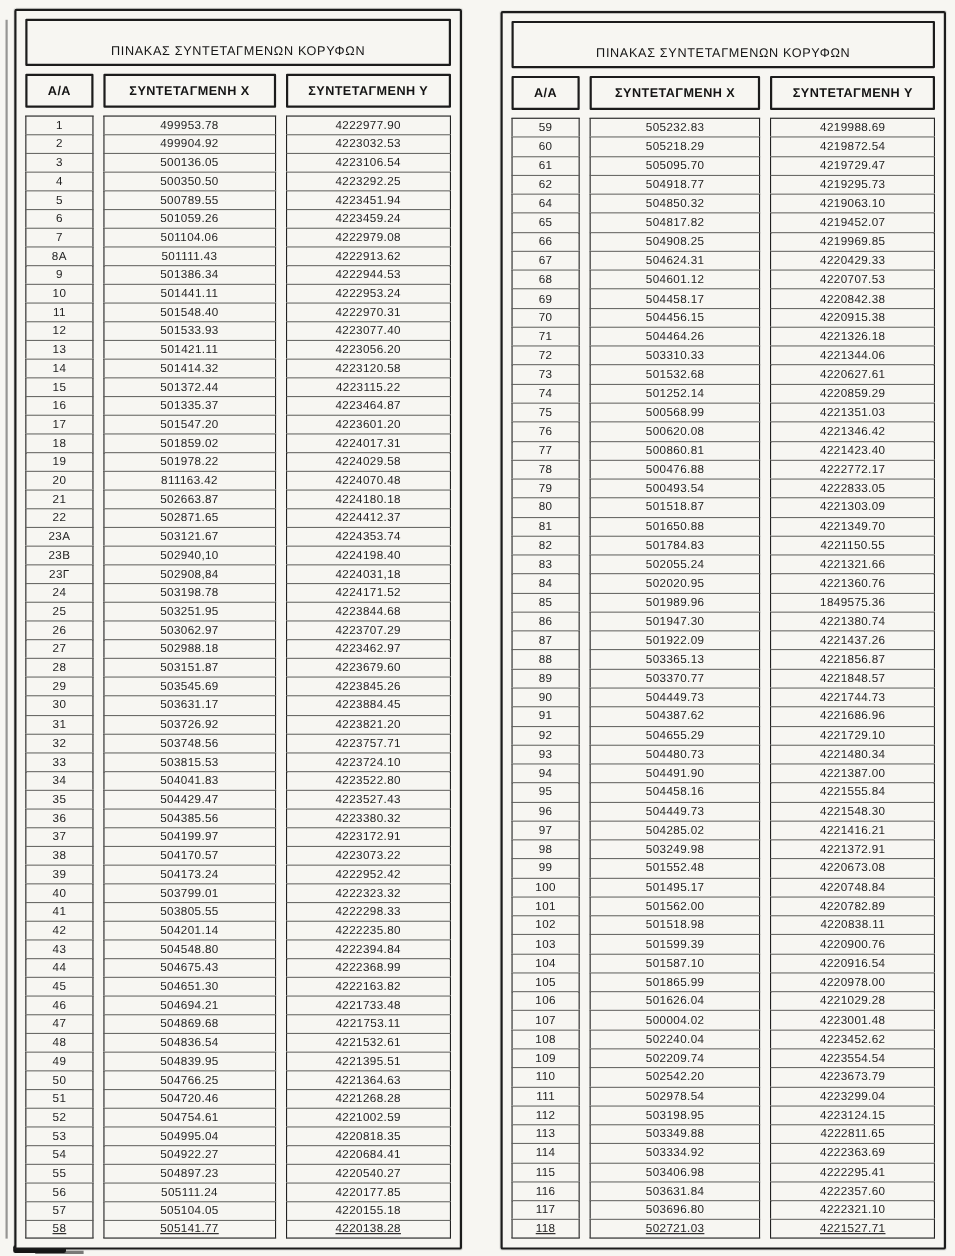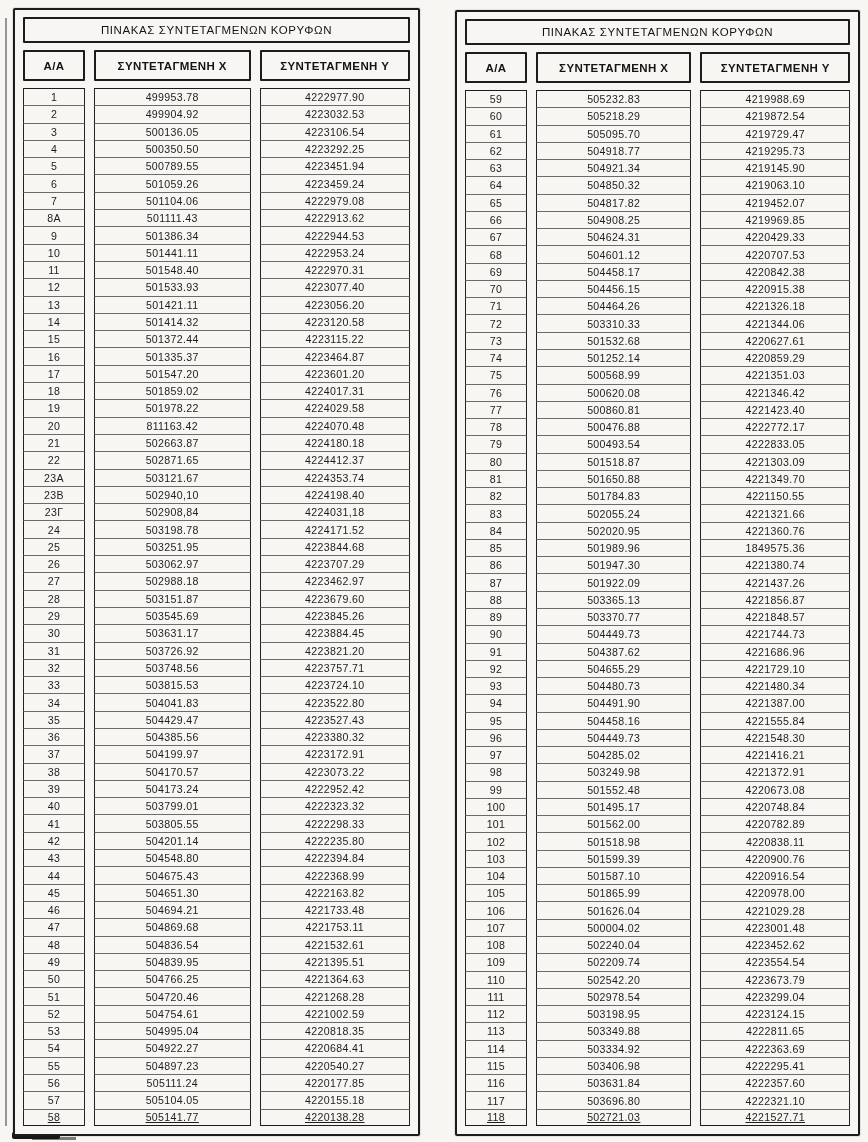--- a/index.html
+++ b/index.html
@@ -49,21 +49,21 @@
   .coord-table.left  { left: 13px;  top: 8px;  width: 407px; height: 1128px; }
   .coord-table.right { left: 455px; top: 10px; width: 405px; height: 1126px; }
 
   .title-box {
     box-sizing: border-box;
     border: 2px solid #1c1c1c;
     border-radius: 1px;
     text-align: center;
     font-size: 11.5px;
     letter-spacing: 0.6px;
-    padding: 5px 2px 5px 2px;
+    padding: 22px 2px 5px 2px;
     margin-bottom: 7px;
     color: #141414;
   }
   .grid-row {
     display: grid;
     grid-template-columns: 62px 1.04fr 1fr;
     column-gap: 9px;
   }
   .head-row { margin-bottom: 7px; }
   .head-cell {
@@ -439,25 +439,20 @@
         <div class="cell col-aa">61</div>
         <div class="cell col-x">505095.70</div>
         <div class="cell col-y">4219729.47</div>
       </div>
       <div class="grid-row row">
         <div class="cell col-aa">62</div>
         <div class="cell col-x">504918.77</div>
         <div class="cell col-y">4219295.73</div>
       </div>
       <div class="grid-row row">
-        <div class="cell col-aa">63</div>
-        <div class="cell col-x">504921.34</div>
-        <div class="cell col-y">4219145.90</div>
-      </div>
-      <div class="grid-row row">
         <div class="cell col-aa">64</div>
         <div class="cell col-x">504850.32</div>
         <div class="cell col-y">4219063.10</div>
       </div>
       <div class="grid-row row">
         <div class="cell col-aa">65</div>
         <div class="cell col-x">504817.82</div>
         <div class="cell col-y">4219452.07</div>
       </div>
       <div class="grid-row row">

